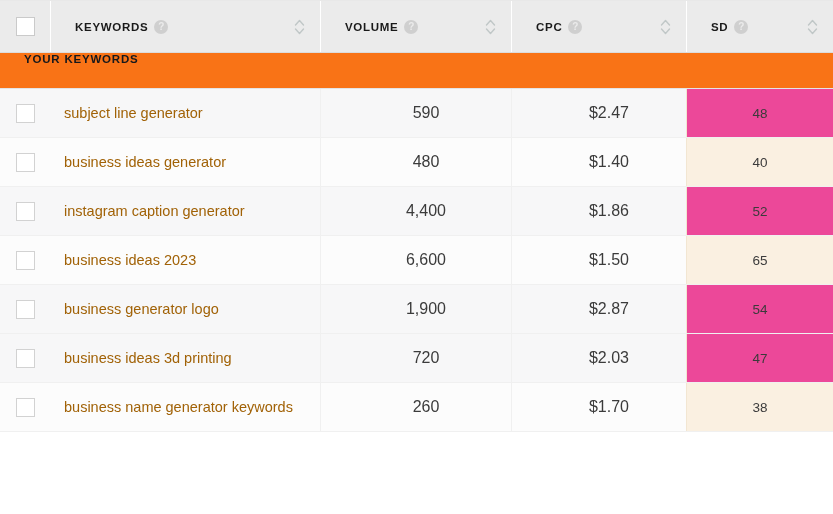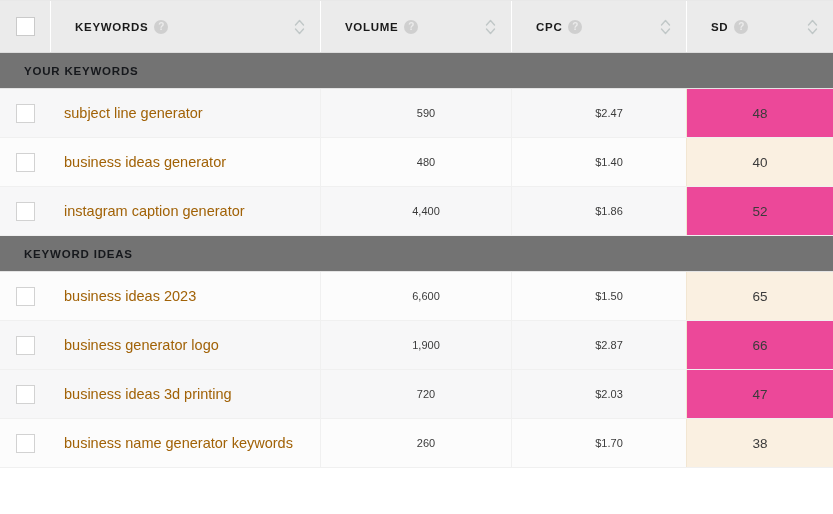--- a/index.html
+++ b/index.html
@@ -98,24 +98,24 @@
     box-sizing: border-box;
     cursor: pointer;
   }
   .header-row .cbox {
     border-color: #cacaca;
   }
 
   
   .section-row {
     height: 36px;
-    background: #737373;
+    background: #f97316;
     border-bottom: 1px solid #e4e4e4;
     display: flex;
-    align-items: center;
+    align-items: flex-start;
     box-sizing: border-box;
   }
   .section-label {
     font-size: 11.5px;
     font-weight: bold;
     letter-spacing: 0.8px;
     color: #16181c;
     padding-left: 24px;
   }
 
@@ -153,21 +153,21 @@
   .data-row.odd  .sd-cell { background: #faf0e1; }
 
   .kw-link {
     font-size: 14.5px;
     color: #a16207;
     text-decoration: none;
     cursor: pointer;
     white-space: nowrap;
   }
   .num {
-    font-size: 11px;
+    font-size: 16px;
     color: #3b3b3b;
     margin-left: 20px;
   }
   .sd-num {
     font-size: 13.5px;
     color: #3b3b3b;
   }
 </style>
 </head>
 <body>
@@ -273,23 +273,20 @@
         <div class="cell num-cell">
           <span class="num">4,400</span>
         </div>
         <div class="cell num-cell">
           <span class="num">$1.86</span>
         </div>
         <div class="cell sd-cell">
           <span class="sd-num">52</span>
         </div>
       </div>
-      <div class="section-row">
-        <span class="section-label">KEYWORD IDEAS</span>
-      </div>
       <div class="grid-row data-row odd">
         <div class="cell cb-cell">
           <div class="cbox"></div>
         </div>
         <div class="cell kw-cell">
           <a class="kw-link">business ideas 2023</a>
         </div>
         <div class="cell num-cell">
           <span class="num">6,600</span>
         </div>
@@ -307,21 +304,21 @@
         <div class="cell kw-cell">
           <a class="kw-link">business generator logo</a>
         </div>
         <div class="cell num-cell">
           <span class="num">1,900</span>
         </div>
         <div class="cell num-cell">
           <span class="num">$2.87</span>
         </div>
         <div class="cell sd-cell">
-          <span class="sd-num">66</span>
+          <span class="sd-num">54</span>
         </div>
       </div>
       <div class="grid-row data-row even">
         <div class="cell cb-cell">
           <div class="cbox"></div>
         </div>
         <div class="cell kw-cell">
           <a class="kw-link">business ideas 3d printing</a>
         </div>
         <div class="cell num-cell">

